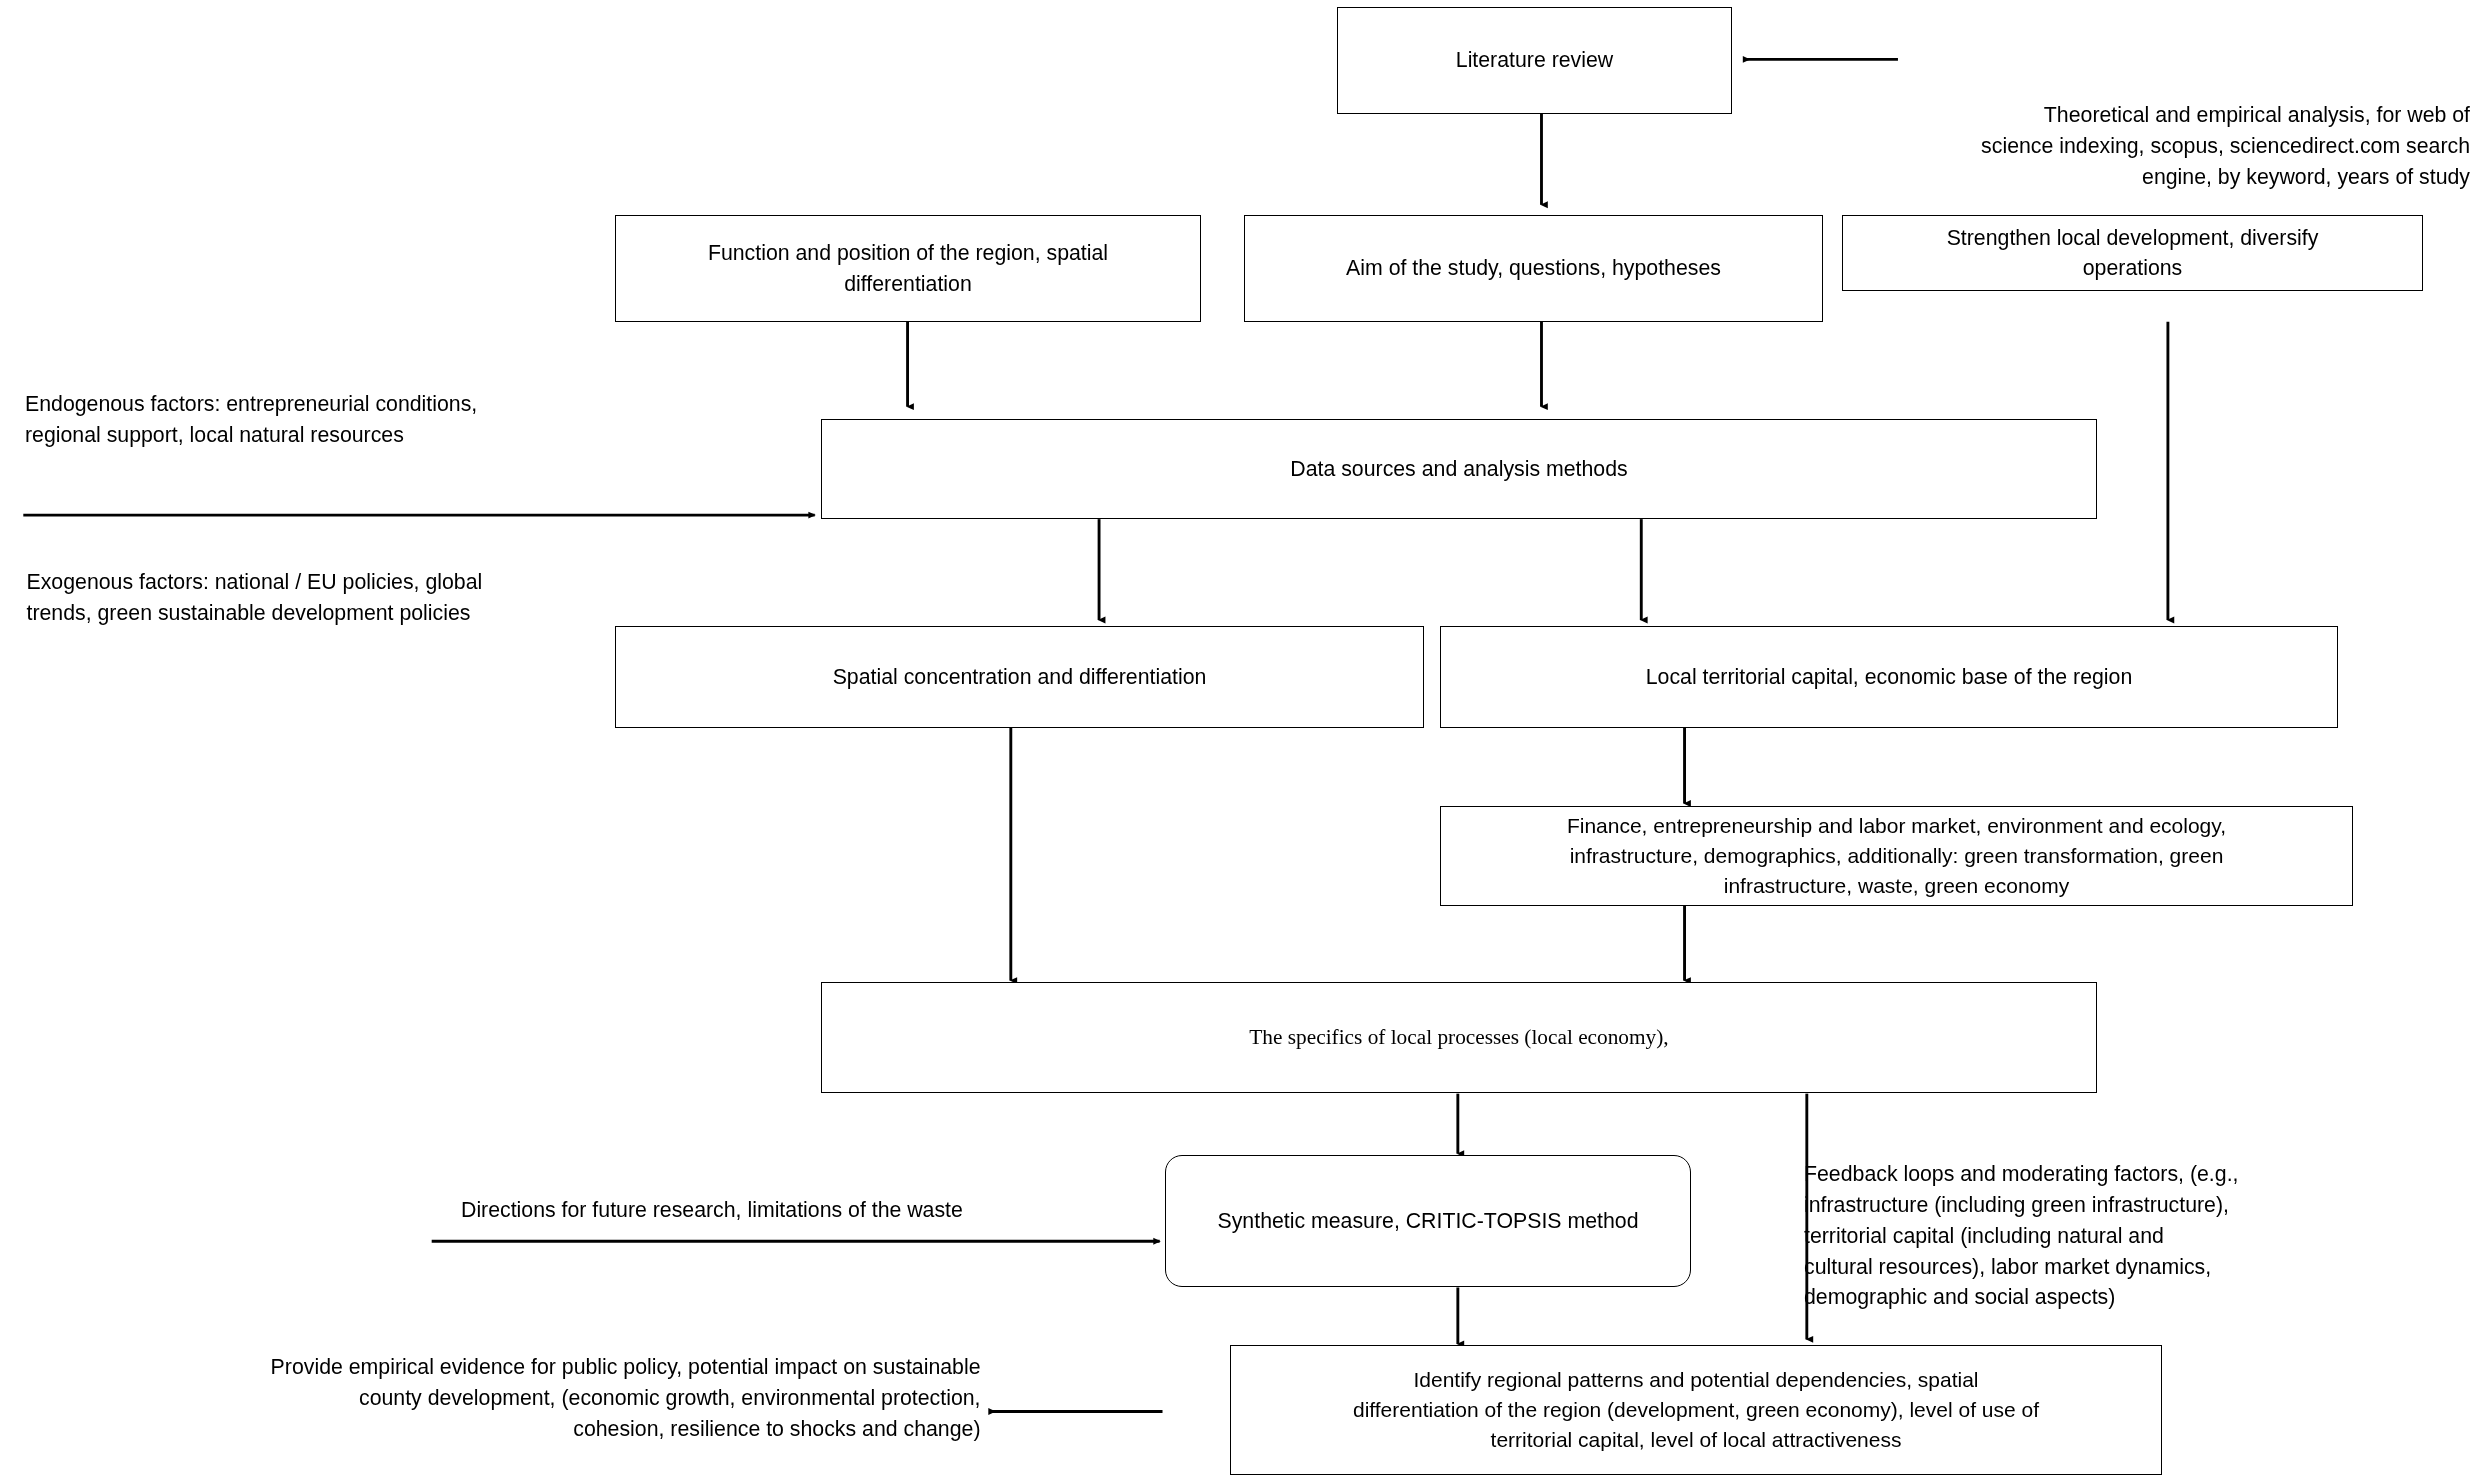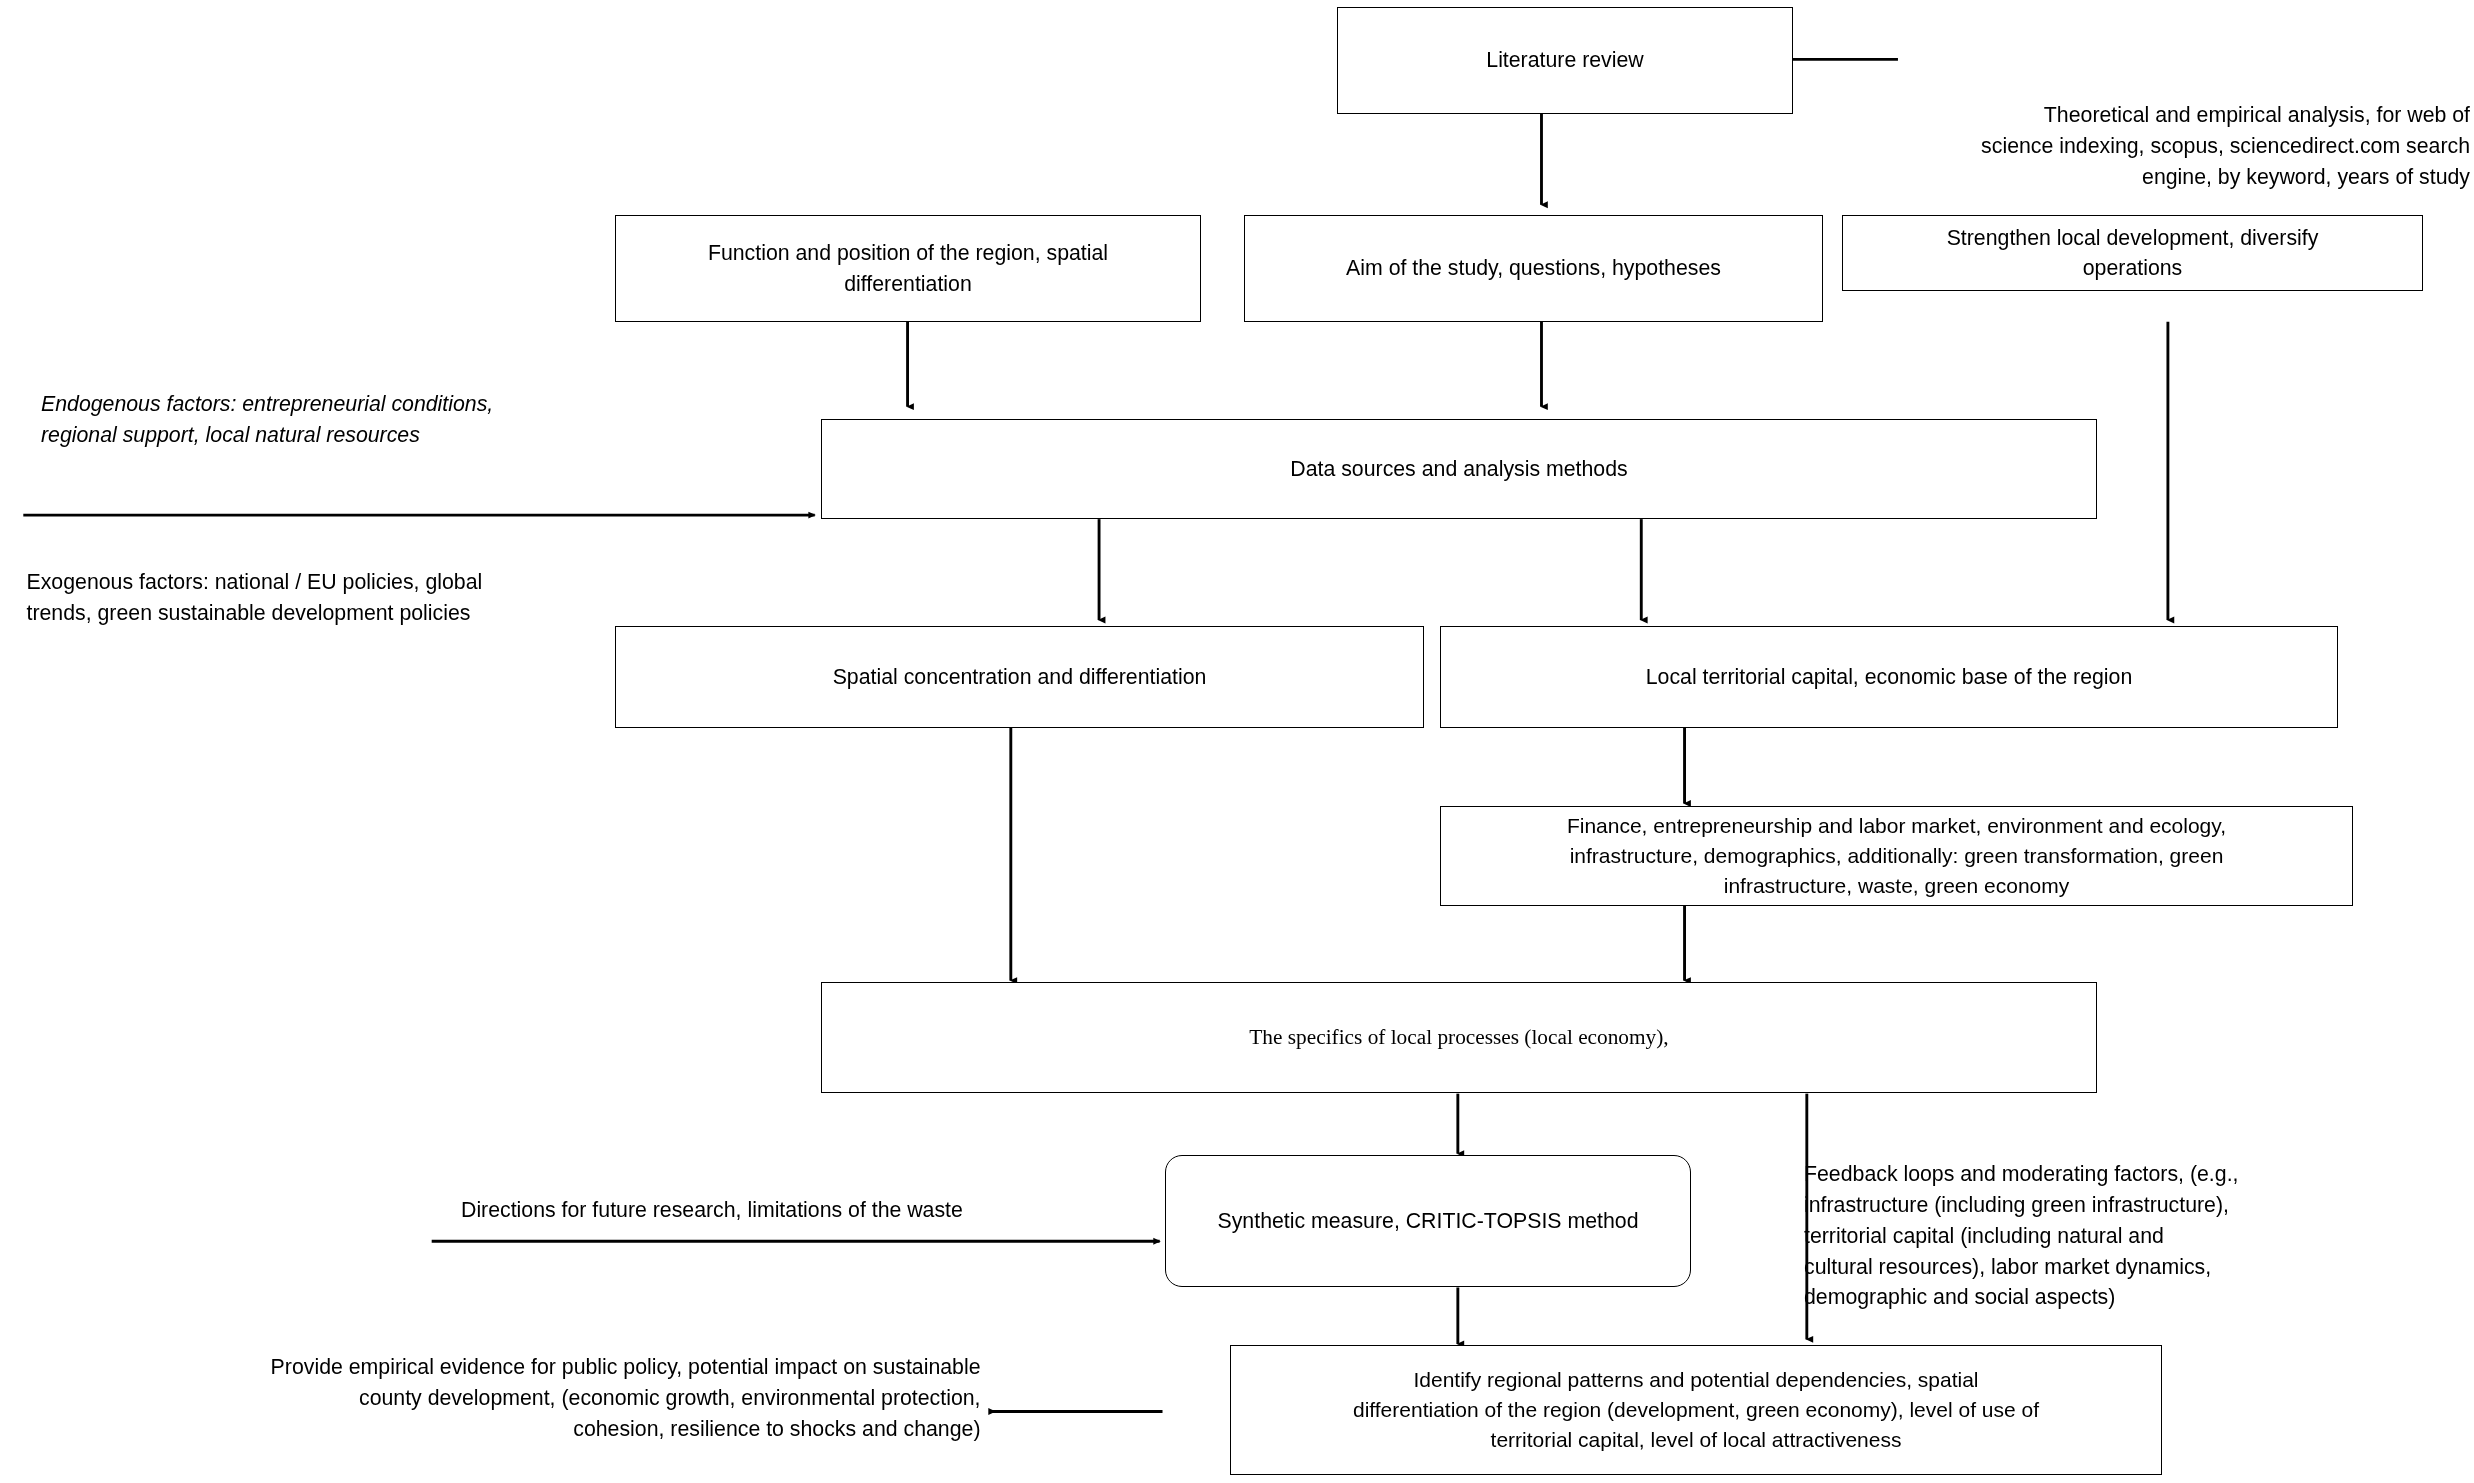--- a/index.html
+++ b/index.html
@@ -133,21 +133,21 @@
 
     <g>
       <line x1="3132" y1="1896" x2="3132" y2="2322" stroke="#000000" stroke-width="5" marker-end="url(#arrowDown)"></line>
     </g>
 
     <g>
       <line x1="2015" y1="2447" x2="1715" y2="2447" stroke="#000000" stroke-width="5" marker-end="url(#arrowLeft)"></line>
     </g>
   </svg>
 
-  <div class="node" style="left:1337px; top:7px; width:456px; height:107px;">
+  <div class="node" style="left:1337px; top:7px; width:395px; height:107px;">
     <span class="txt">Literature review</span>
   </div>
 
   <div class="node" style="left:615px; top:215px; width:586px; height:107px;">
     <span class="txt">Function and position of the region, spatial
 differentiation</span>
   </div>
 
   <div class="node" style="left:1244px; top:215px; width:579px; height:107px;">
     <span class="txt">Aim of the study, questions, hypotheses</span>
@@ -189,21 +189,21 @@
 differentiation of the region (development, green economy), level of use of
 territorial capital, level of local attractiveness</span>
   </div>
 
   <div class="note right-al" style="left:1876px; top:69px; width:594px;">
     <span>Theoretical and empirical analysis, for web of
 science indexing, scopus, sciencedirect.com search
 engine, by keyword, years of study</span>
   </div>
 
-  <div class="note left-al" style="left:41px; top:358px; width:600px;font-style:italic;">
+  <div class="note left-al" style="left:25px; top:358px; width:600px;">
     <span>Endogenous factors: entrepreneurial  conditions,
 regional support,  local natural resources</span>
   </div>
 
   <div class="note left-al" style="left:26.5px; top:536px; width:611px;">
     <span>Exogenous factors: national / EU policies, global
 trends, green sustainable  development policies</span>
   </div>
 
   <div class="note left-al" style="left:1804px; top:1128px; width:611px;">

